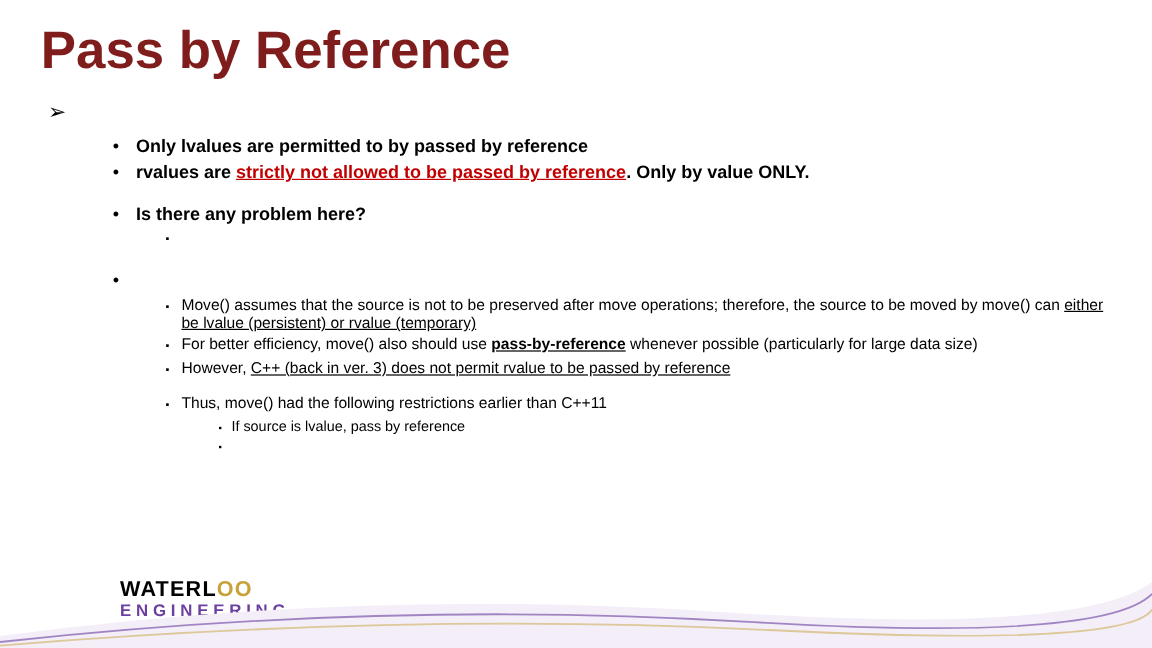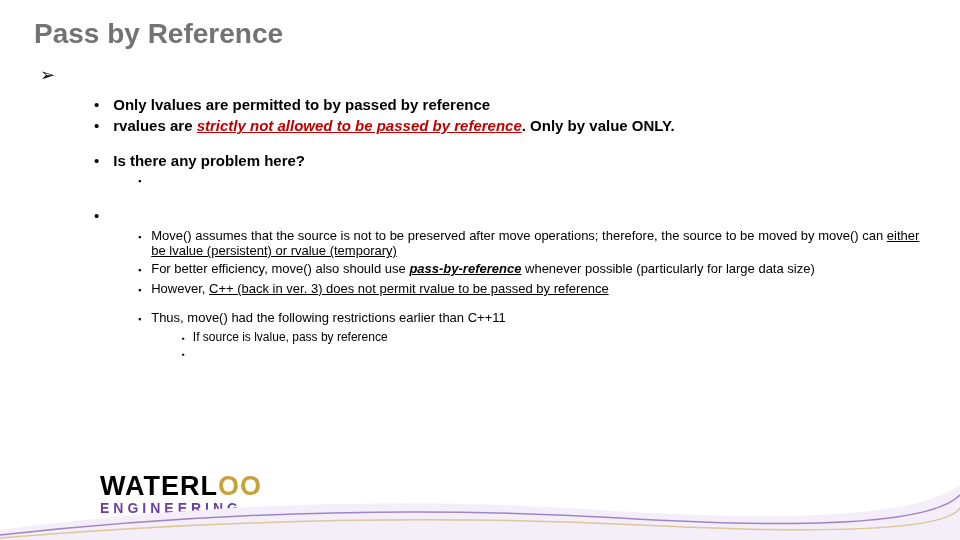--- a/index.html
+++ b/index.html
@@ -8,23 +8,23 @@
     height: 540px;
     font-family: Arial, Helvetica, sans-serif;
     background: #fff;
     position: relative;
     overflow: hidden;
   }
   .slide {
     padding: 18px 34px 0 34px;
   }
   .title {
-    font-size: 28px;
+    font-size: 44px;
     font-weight: bold;
-    color: #737373;
+    color: #7f1d1d;
     margin-bottom: 14px;
   }
   .l1 {
     font-size: 20px;
     color: #000;
     margin-left: 6px;
     margin-bottom: 10px;
     display: flex;
     align-items: baseline;
   }
@@ -57,29 +57,29 @@
     font-size: 12px;
     color: #000;
     margin-left: 148px;
     margin-bottom: 2px;
     display: flex;
     align-items: baseline;
   }
   .l4 .sq { margin-right: 8px; font-size: 8px; line-height: 14px; }
   .underline { text-decoration: underline; }
   .red { color: #c00000; }
-  .bold { font-weight: bold; font-style: italic; }
+  .bold { font-weight: bold; }
   .logo {
     position: absolute;
     left: 100px;
     bottom: 24px;
     font-family: Arial, sans-serif;
   }
   .logo .wat {
-    font-size: 27px;
+    font-size: 18px;
     font-weight: 900;
     letter-spacing: 1px;
     color: #000;
   }
   .logo .wat .oo { color: #c7a13a; }
   .logo .eng {
     font-size: 14px;
     font-weight: 900;
     letter-spacing: 4px;
     color: #6b3fa0;

